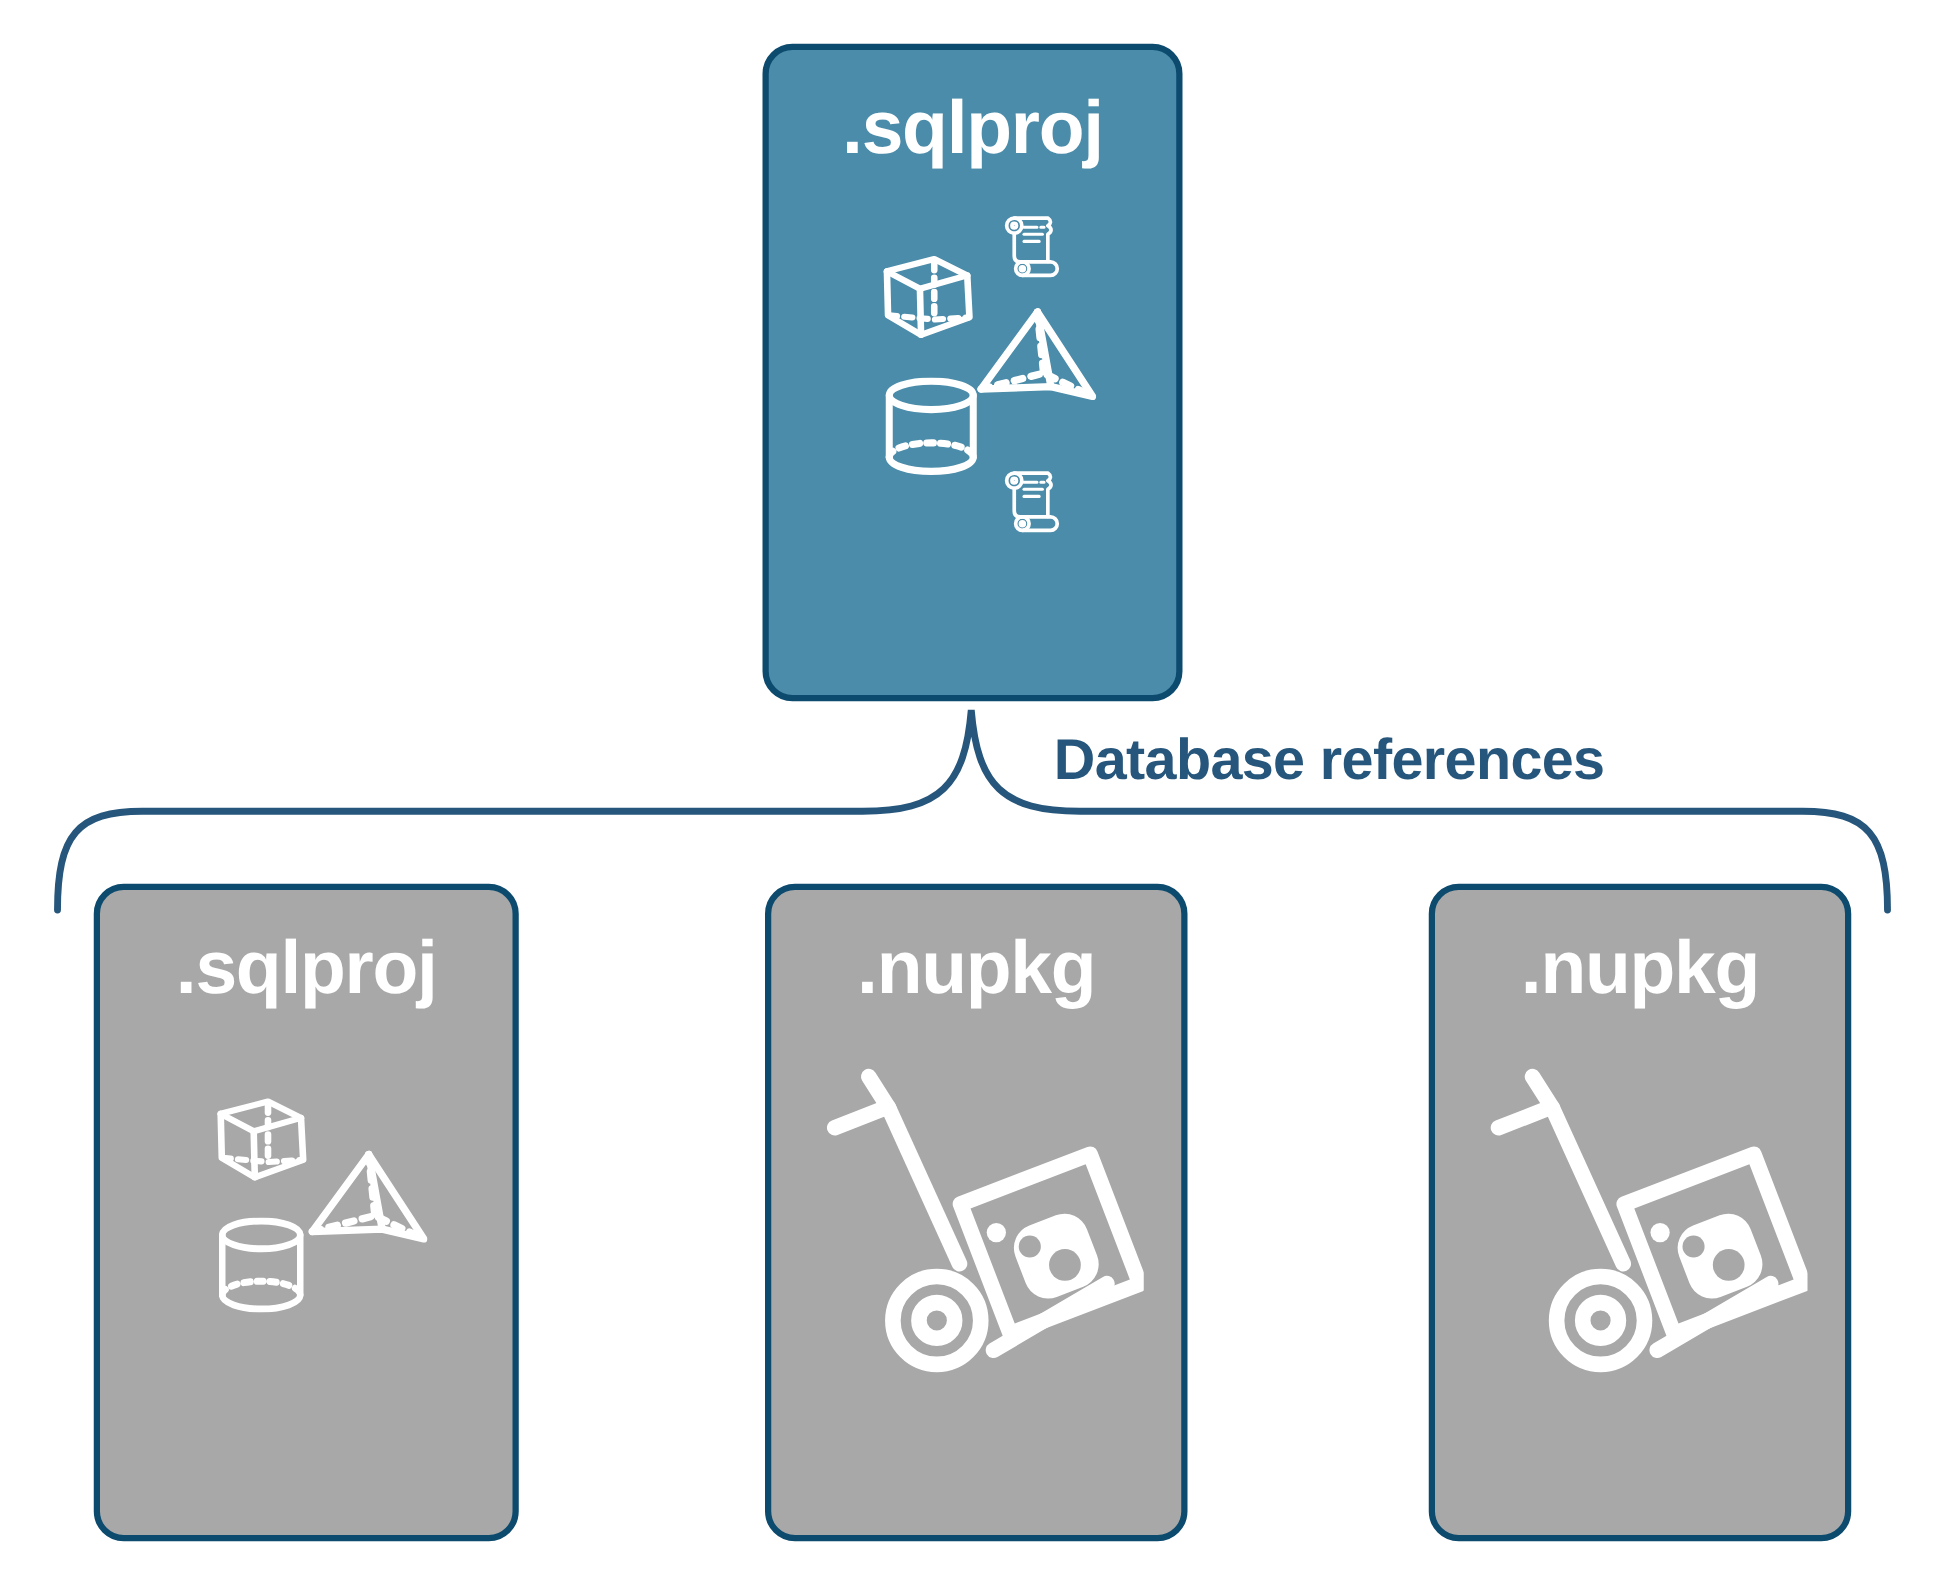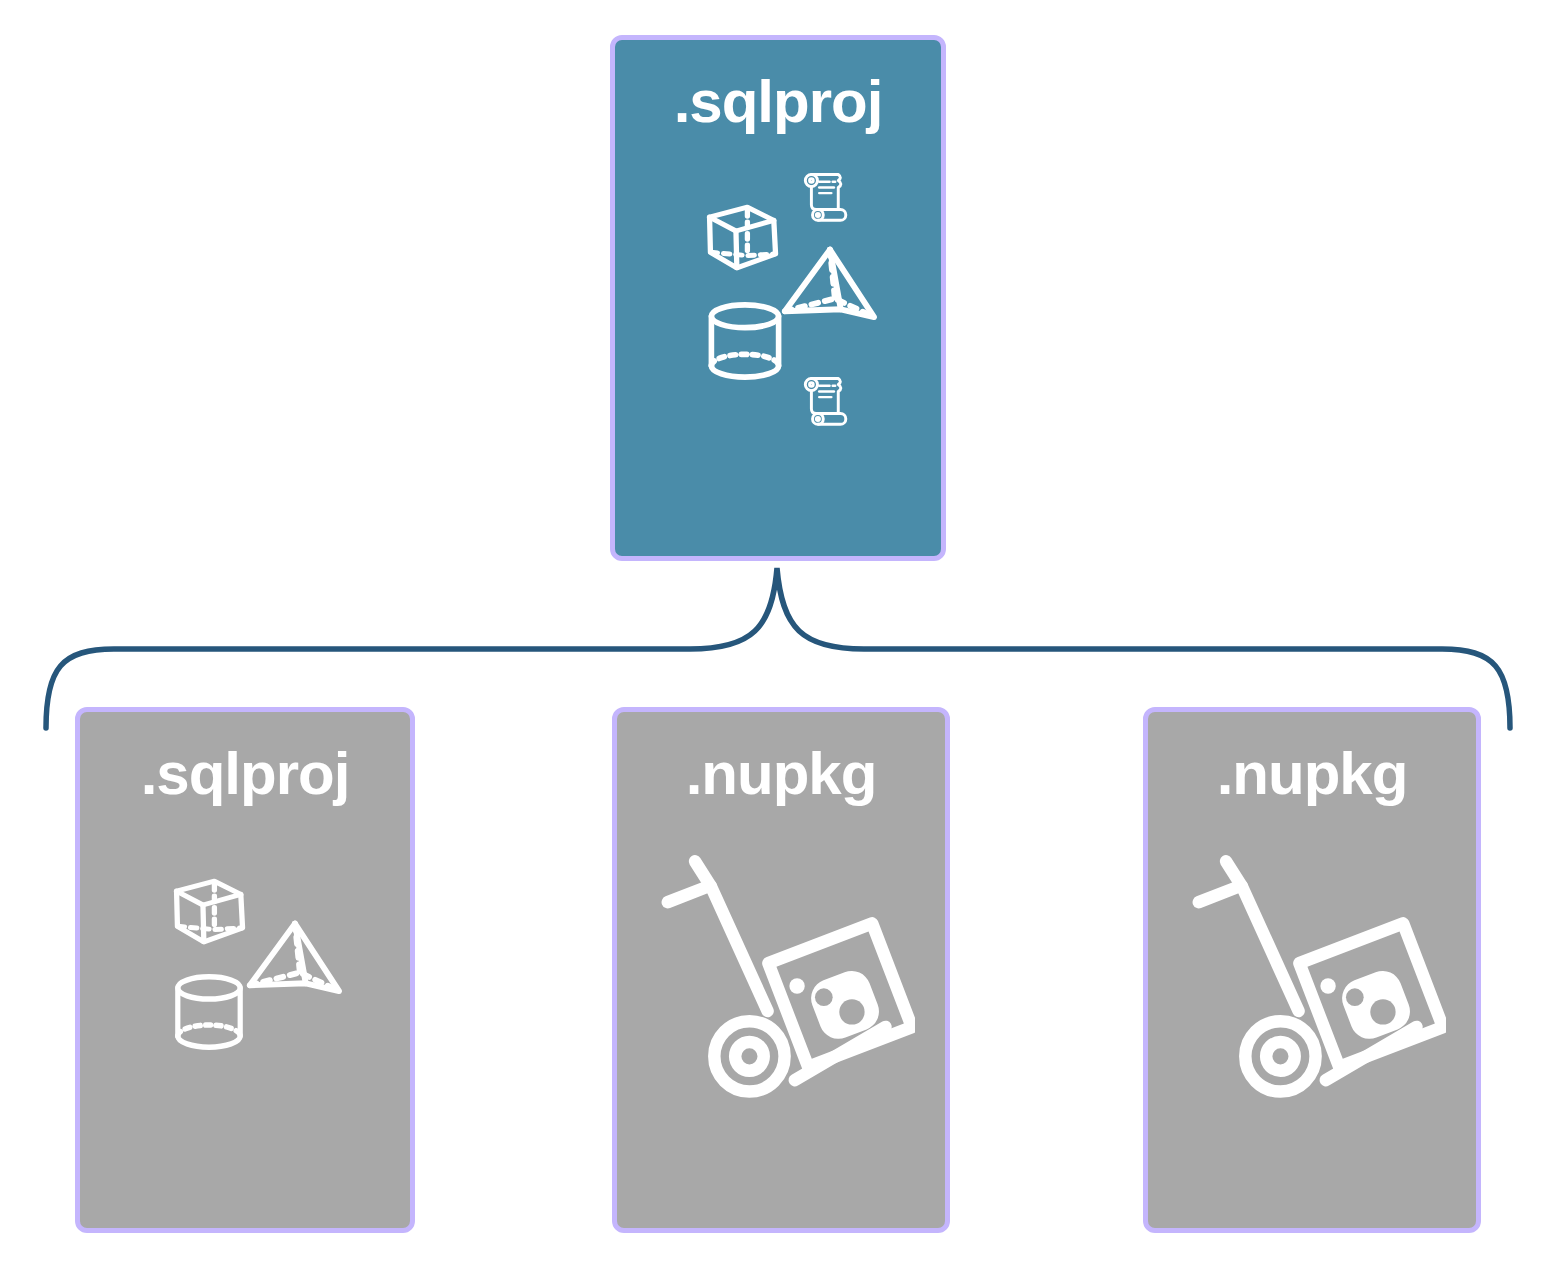--- a/index.html
+++ b/index.html
@@ -6,22 +6,22 @@
   .canvas{
     position:relative;
     width:1566px;height:1274px;
     background:#ffffff;
     font-family:"Liberation Sans", sans-serif;
     overflow:hidden;
   }
   .node{
     position:absolute;
     box-sizing:border-box;
-    border:5px solid #c4b5fd;
-    border-radius:12px;
+    border:5px solid #0c4a6e;
+    border-radius:24px;
   }
   .node.root{ background:#4a8ca9; left:610px; top:35px;  width:336px; height:526px; }
   .node.child{ background:#a8a8a8; height:526px; top:707px; }
   .node.child.c0{ left:75px;   width:340px; }
   .node.child.c1{ left:612px;  width:338px; }
   .node.child.c2{ left:1143px; width:338px; }
   .node-title{
     width:100%;
     padding-top:32px;
     text-align:center;
@@ -139,20 +139,21 @@
     <svg class="icon scroll2-pos" viewBox="0 0 60 62">
         <use href="#def-scroll"></use>
       </svg>
   </div>
 
   <svg class="brace-svg" viewBox="0 0 1566 1274">
     <path d="M46 728 C46 668 62 649 114 649 L690 649 C752 649 772 628 777 568
              C782 628 802 649 864 649 L1442 649 C1494 649 1510 668 1510 728" fill="none" stroke="#26567b" stroke-width="5.5" stroke-linecap="round"></path>
   </svg>
 
+  <div class="connector-label">Database references</div>
 
   <div class="node child c0">
     <div class="node-title">.sqlproj</div>
     <svg class="icon cube-pos" viewBox="0 0 100 100" preserveAspectRatio="none">
         <use href="#def-cube"></use>
       </svg>
     <svg class="icon pyramid-pos" viewBox="0 0 100 90" preserveAspectRatio="none">
         <use href="#def-pyramid"></use>
       </svg>
     <svg class="icon cyl-pos" viewBox="0 0 90 82" preserveAspectRatio="none">

